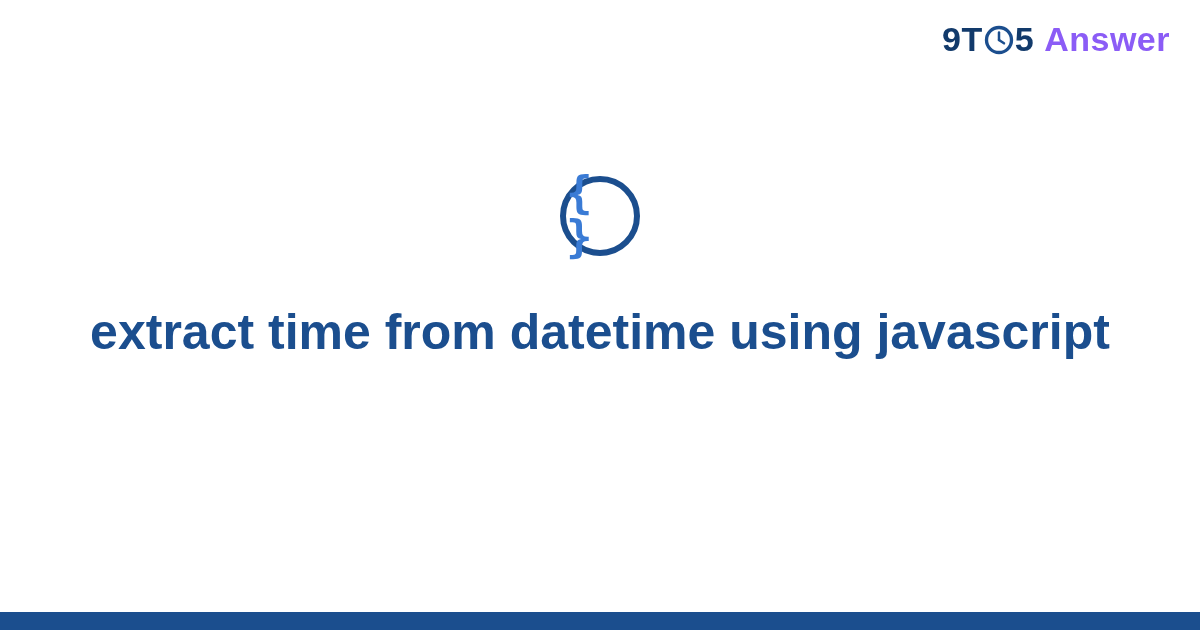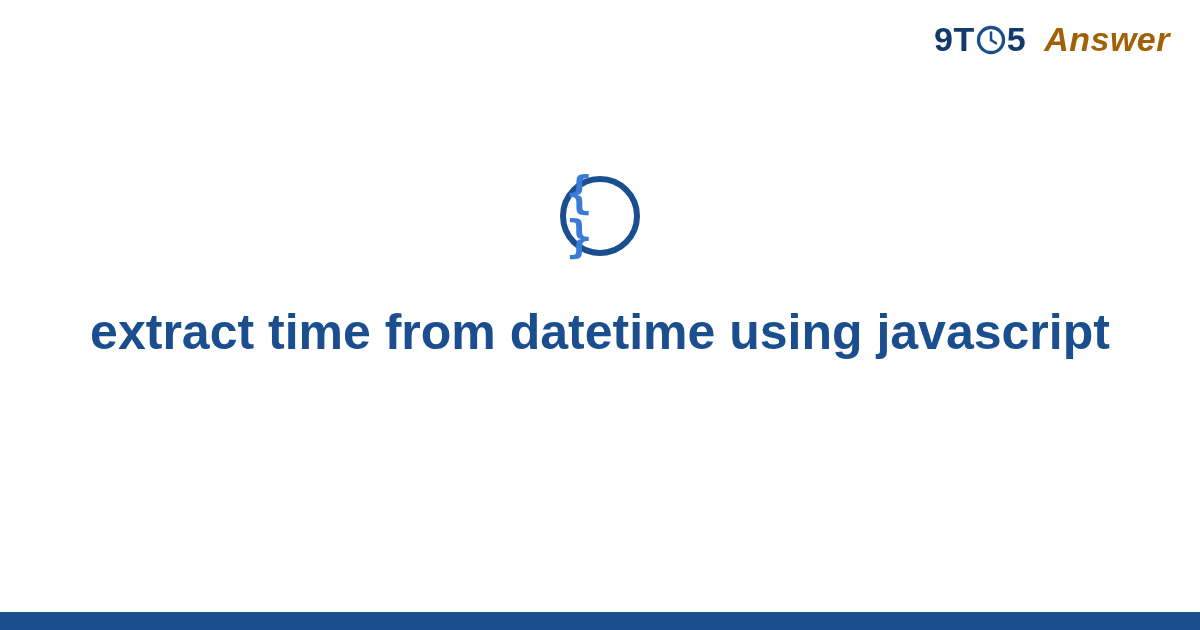--- a/index.html
+++ b/index.html
@@ -25,21 +25,21 @@
     .brand .nine { color: #123a6b; }
     .brand .t { color: #123a6b; }
     .brand .clock-o {
       display: inline-flex;
       align-items: center;
       justify-content: center;
       margin: 0 1px;
     }
     .brand .clock-o svg { display: block; }
     .brand .five { color: #123a6b; }
-    .brand .answer { color: #a16207; font-weight: 700; margin-left: 18px; font-style: italic; }
+    .brand .answer { color: #8b5cf6; font-weight: 700; margin-left: 10px; }
     .center-area {
       position: absolute;
       top: 0; left: 0; right: 0; bottom: 0;
       display: flex;
       flex-direction: column;
       align-items: center;
       justify-content: center;
       padding: 0 60px;
       padding-bottom: 40px;
     }

